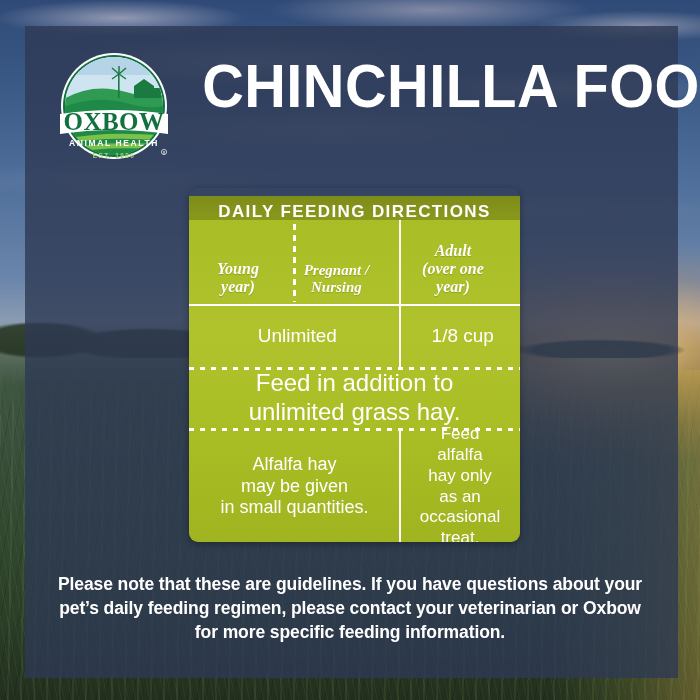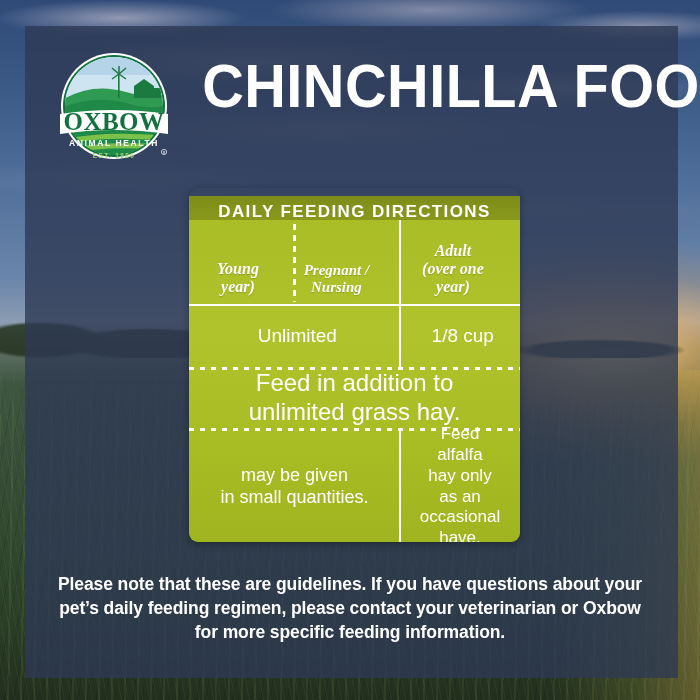--- a/index.html
+++ b/index.html
@@ -377,31 +377,32 @@
       <div class="cellrow" id="row-grasshay">
         <div>
           <div>Feed in addition to</div>
           <div>unlimited grass hay.</div>
         </div>
       </div>
 
       <div class="cellrow" id="row-alfalfa">
         <div class="alfcell" id="cell-alfalfa-left">
           <div>
+            <div>Alfalfa hay</div>
             <div>may be given</div>
             <div>in small quantities.</div>
           </div>
         </div>
         <div class="alfcell" id="cell-alfalfa-right">
           <div>
             <div>Feed alfalfa</div>
             <div>hay only</div>
             <div>as an</div>
             <div>occasional</div>
-            <div>have.</div>
+            <div>treat.</div>
           </div>
         </div>
       </div>
 
       <div class="vdiv-dotted" style="left:104px; top:4px;  height:78px;"></div>
       <div class="vdiv-solid" style="left:210px; top:0px;  height:85px;"></div>
       <div class="hdiv-solid" style="top:84px;"></div>
       <div class="vdiv-solid" style="left:210px; top:86px; height:62px;"></div>
       <div class="hdiv-dotted" style="top:147px;"></div>
       <div class="hdiv-dotted" style="top:208px;"></div>

